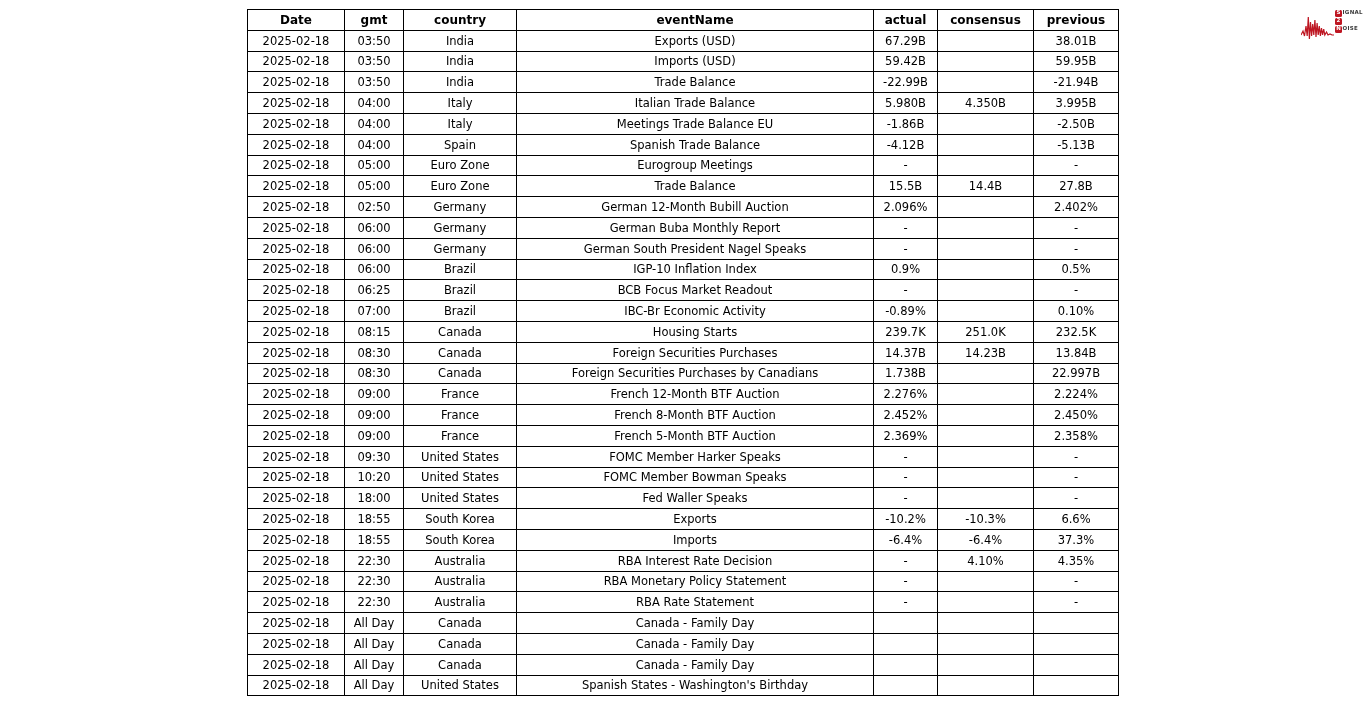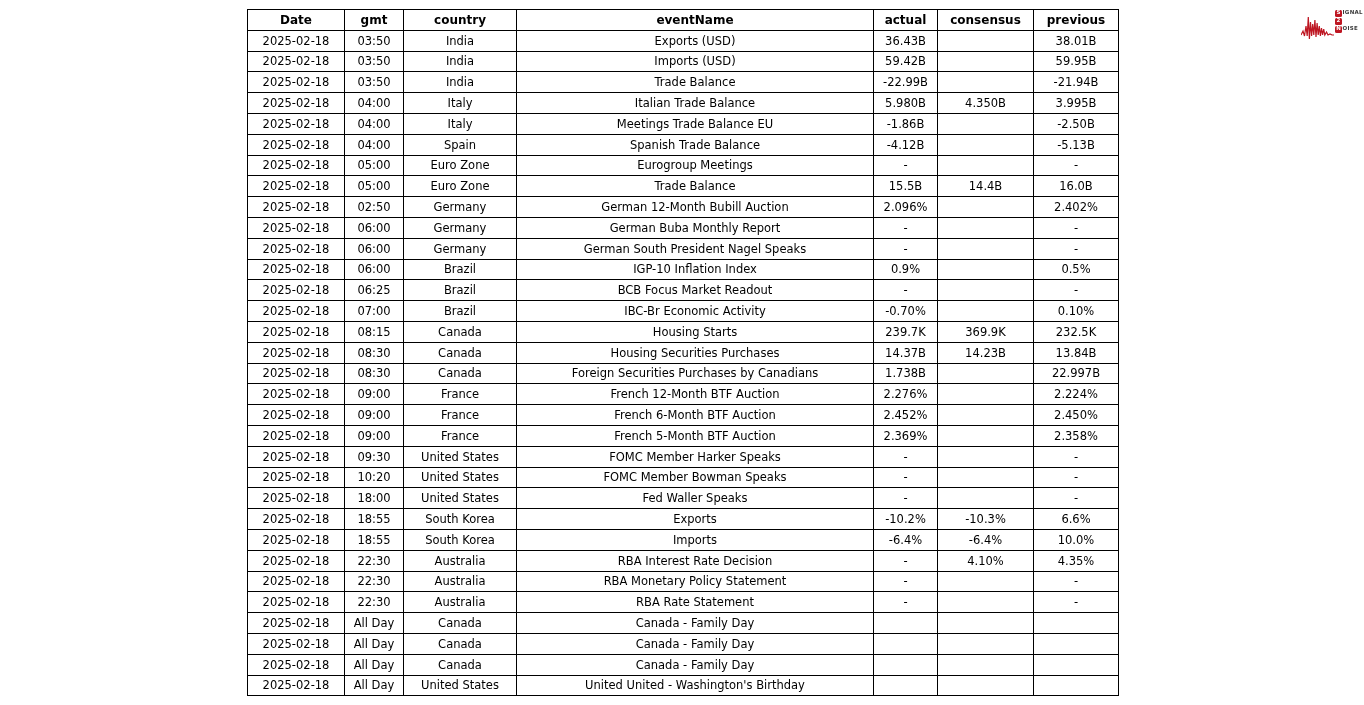--- a/index.html
+++ b/index.html
@@ -66,21 +66,21 @@
           <th>consensus</th>
           <th>previous</th>
         </tr>
     </thead>
     <tbody>
         <tr>
           <td>2025-02-18</td>
           <td>03:50</td>
           <td>India</td>
           <td>Exports (USD)</td>
-          <td>36.43B</td>
+          <td>67.29B</td>
           <td></td>
           <td>38.01B</td>
         </tr>
         <tr>
           <td>2025-02-18</td>
           <td>03:50</td>
           <td>India</td>
           <td>Imports (USD)</td>
           <td>59.42B</td>
           <td></td>
@@ -131,21 +131,21 @@
           <td></td>
           <td>-</td>
         </tr>
         <tr>
           <td>2025-02-18</td>
           <td>05:00</td>
           <td>Euro Zone</td>
           <td>Trade Balance</td>
           <td>15.5B</td>
           <td>14.4B</td>
-          <td>16.0B</td>
+          <td>27.8B</td>
         </tr>
         <tr>
           <td>2025-02-18</td>
           <td>02:50</td>
           <td>Germany</td>
           <td>German 12-Month Bubill Auction</td>
           <td>2.096%</td>
           <td></td>
           <td>2.402%</td>
         </tr>
@@ -183,38 +183,38 @@
           <td>BCB Focus Market Readout</td>
           <td>-</td>
           <td></td>
           <td>-</td>
         </tr>
         <tr>
           <td>2025-02-18</td>
           <td>07:00</td>
           <td>Brazil</td>
           <td>IBC-Br Economic Activity</td>
-          <td>-0.70%</td>
+          <td>-0.89%</td>
           <td></td>
           <td>0.10%</td>
         </tr>
         <tr>
           <td>2025-02-18</td>
           <td>08:15</td>
           <td>Canada</td>
           <td>Housing Starts</td>
           <td>239.7K</td>
-          <td>369.9K</td>
+          <td>251.0K</td>
           <td>232.5K</td>
         </tr>
         <tr>
           <td>2025-02-18</td>
           <td>08:30</td>
           <td>Canada</td>
-          <td>Housing Securities Purchases</td>
+          <td>Foreign Securities Purchases</td>
           <td>14.37B</td>
           <td>14.23B</td>
           <td>13.84B</td>
         </tr>
         <tr>
           <td>2025-02-18</td>
           <td>08:30</td>
           <td>Canada</td>
           <td>Foreign Securities Purchases by Canadians</td>
           <td>1.738B</td>
@@ -227,21 +227,21 @@
           <td>France</td>
           <td>French 12-Month BTF Auction</td>
           <td>2.276%</td>
           <td></td>
           <td>2.224%</td>
         </tr>
         <tr>
           <td>2025-02-18</td>
           <td>09:00</td>
           <td>France</td>
-          <td>French 6-Month BTF Auction</td>
+          <td>French 8-Month BTF Auction</td>
           <td>2.452%</td>
           <td></td>
           <td>2.450%</td>
         </tr>
         <tr>
           <td>2025-02-18</td>
           <td>09:00</td>
           <td>France</td>
           <td>French 5-Month BTF Auction</td>
           <td>2.369%</td>
@@ -284,21 +284,21 @@
           <td>-10.3%</td>
           <td>6.6%</td>
         </tr>
         <tr>
           <td>2025-02-18</td>
           <td>18:55</td>
           <td>South Korea</td>
           <td>Imports</td>
           <td>-6.4%</td>
           <td>-6.4%</td>
-          <td>10.0%</td>
+          <td>37.3%</td>
         </tr>
         <tr>
           <td>2025-02-18</td>
           <td>22:30</td>
           <td>Australia</td>
           <td>RBA Interest Rate Decision</td>
           <td>-</td>
           <td>4.10%</td>
           <td>4.35%</td>
         </tr>
@@ -344,21 +344,21 @@
           <td>Canada</td>
           <td>Canada - Family Day</td>
           <td></td>
           <td></td>
           <td></td>
         </tr>
         <tr>
           <td>2025-02-18</td>
           <td>All Day</td>
           <td>United States</td>
-          <td>United United - Washington's Birthday</td>
+          <td>Spanish States - Washington's Birthday</td>
           <td></td>
           <td></td>
           <td></td>
         </tr>
       </tbody>
   </table>
 
   <div class="logo">
     <svg width="33" height="27" viewBox="0 0 33 27">
       <polyline points="0,21 2,17 3.5,22 5,12 6.2,22 7.3,3 8.4,25 9.5,8 10.6,22 11.7,10 12.8,21 13.9,6 15,23 16.1,9 17.2,21 18.3,12 19.4,22 20.5,14 21.6,21 22.7,15 23.8,21 25.5,18 27,21 29,20 31,21 33,21" fill="none" stroke="#be1622" stroke-width="1.2" stroke-linejoin="miter"></polyline>

